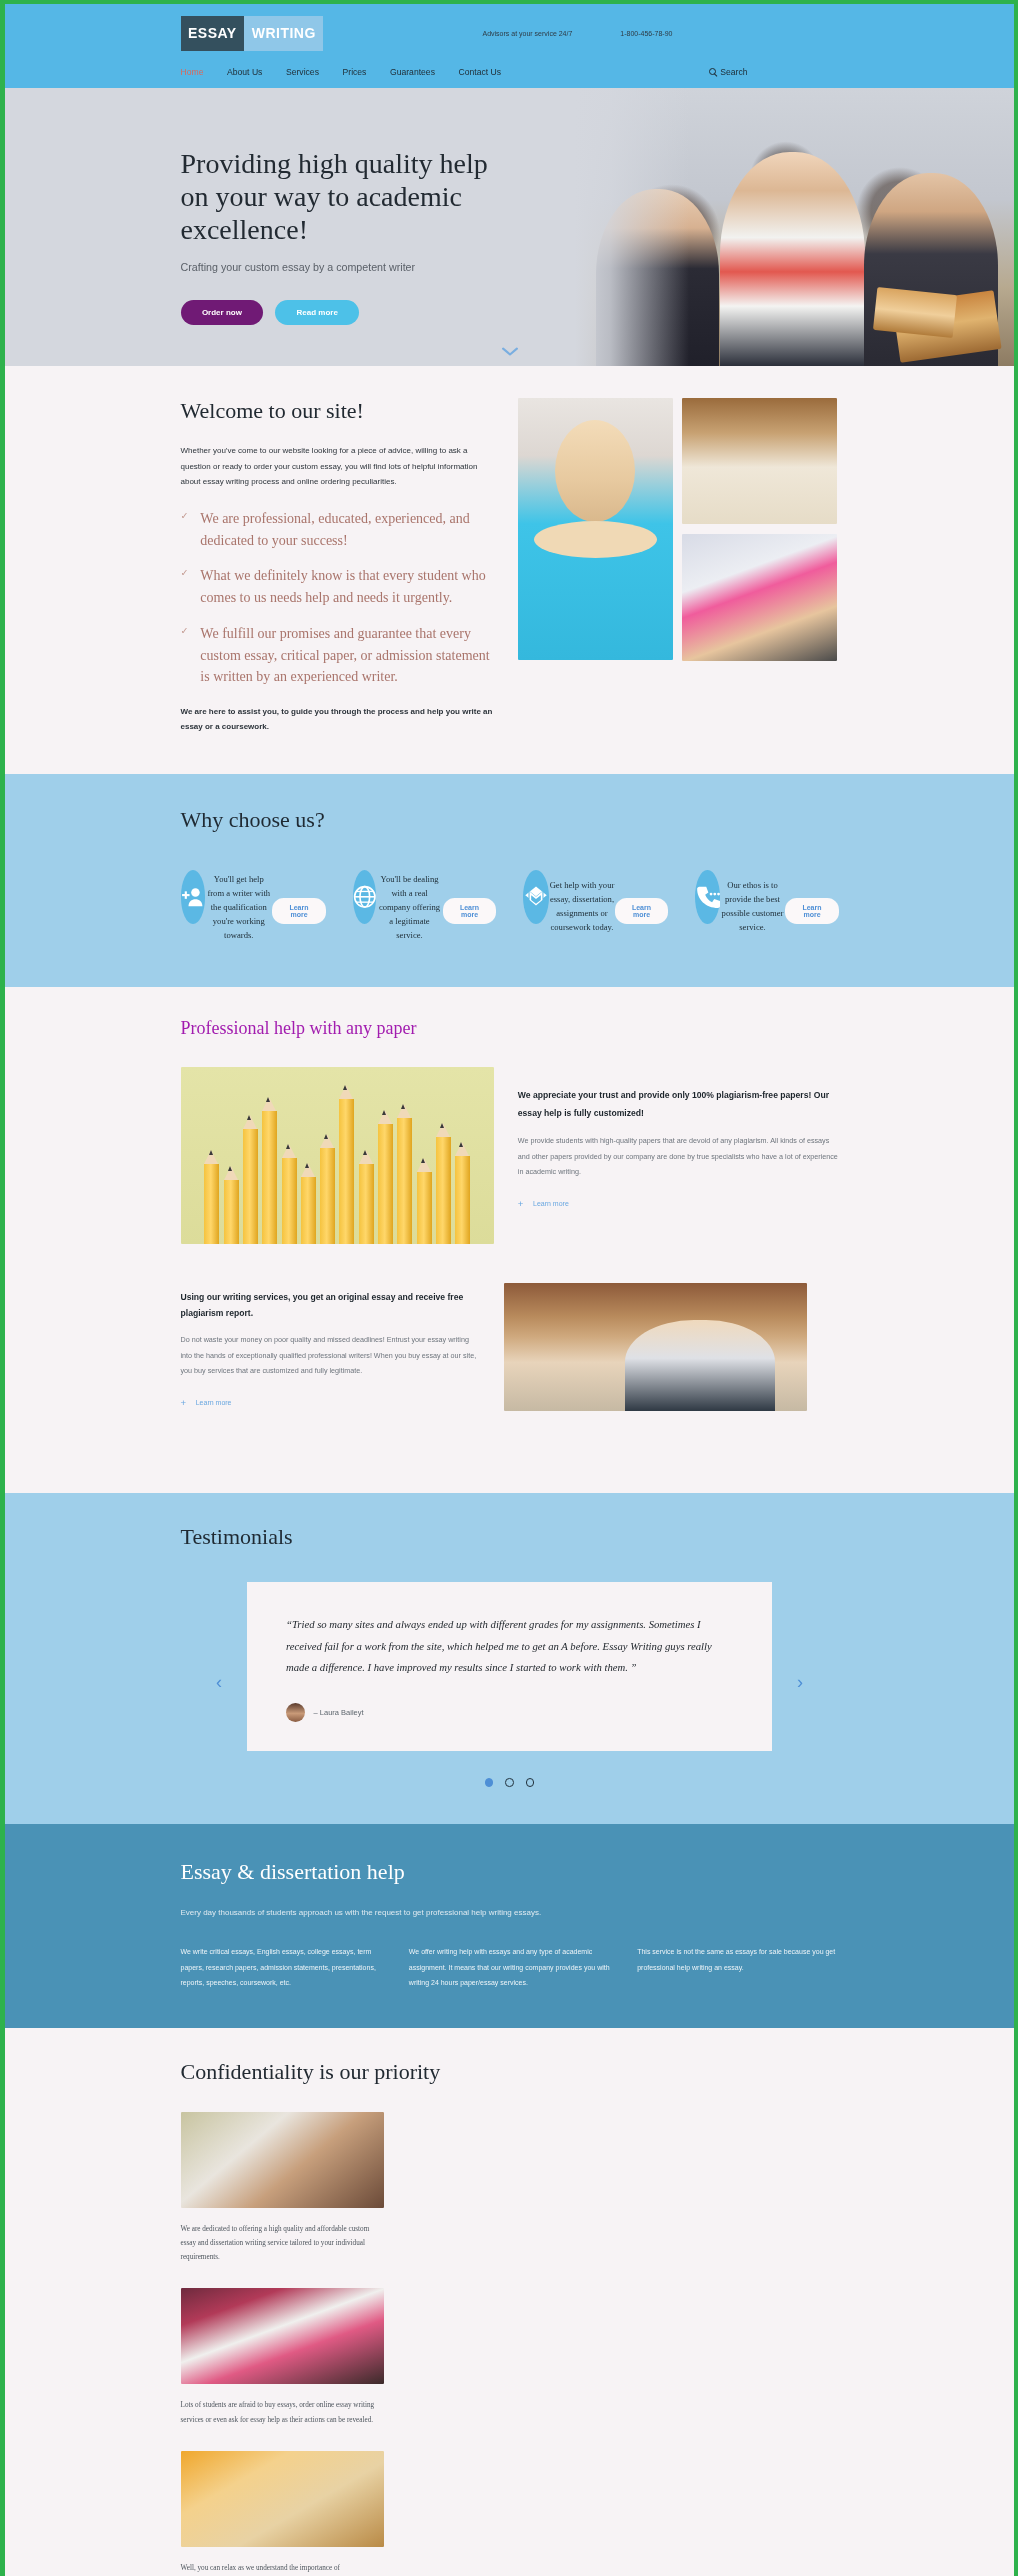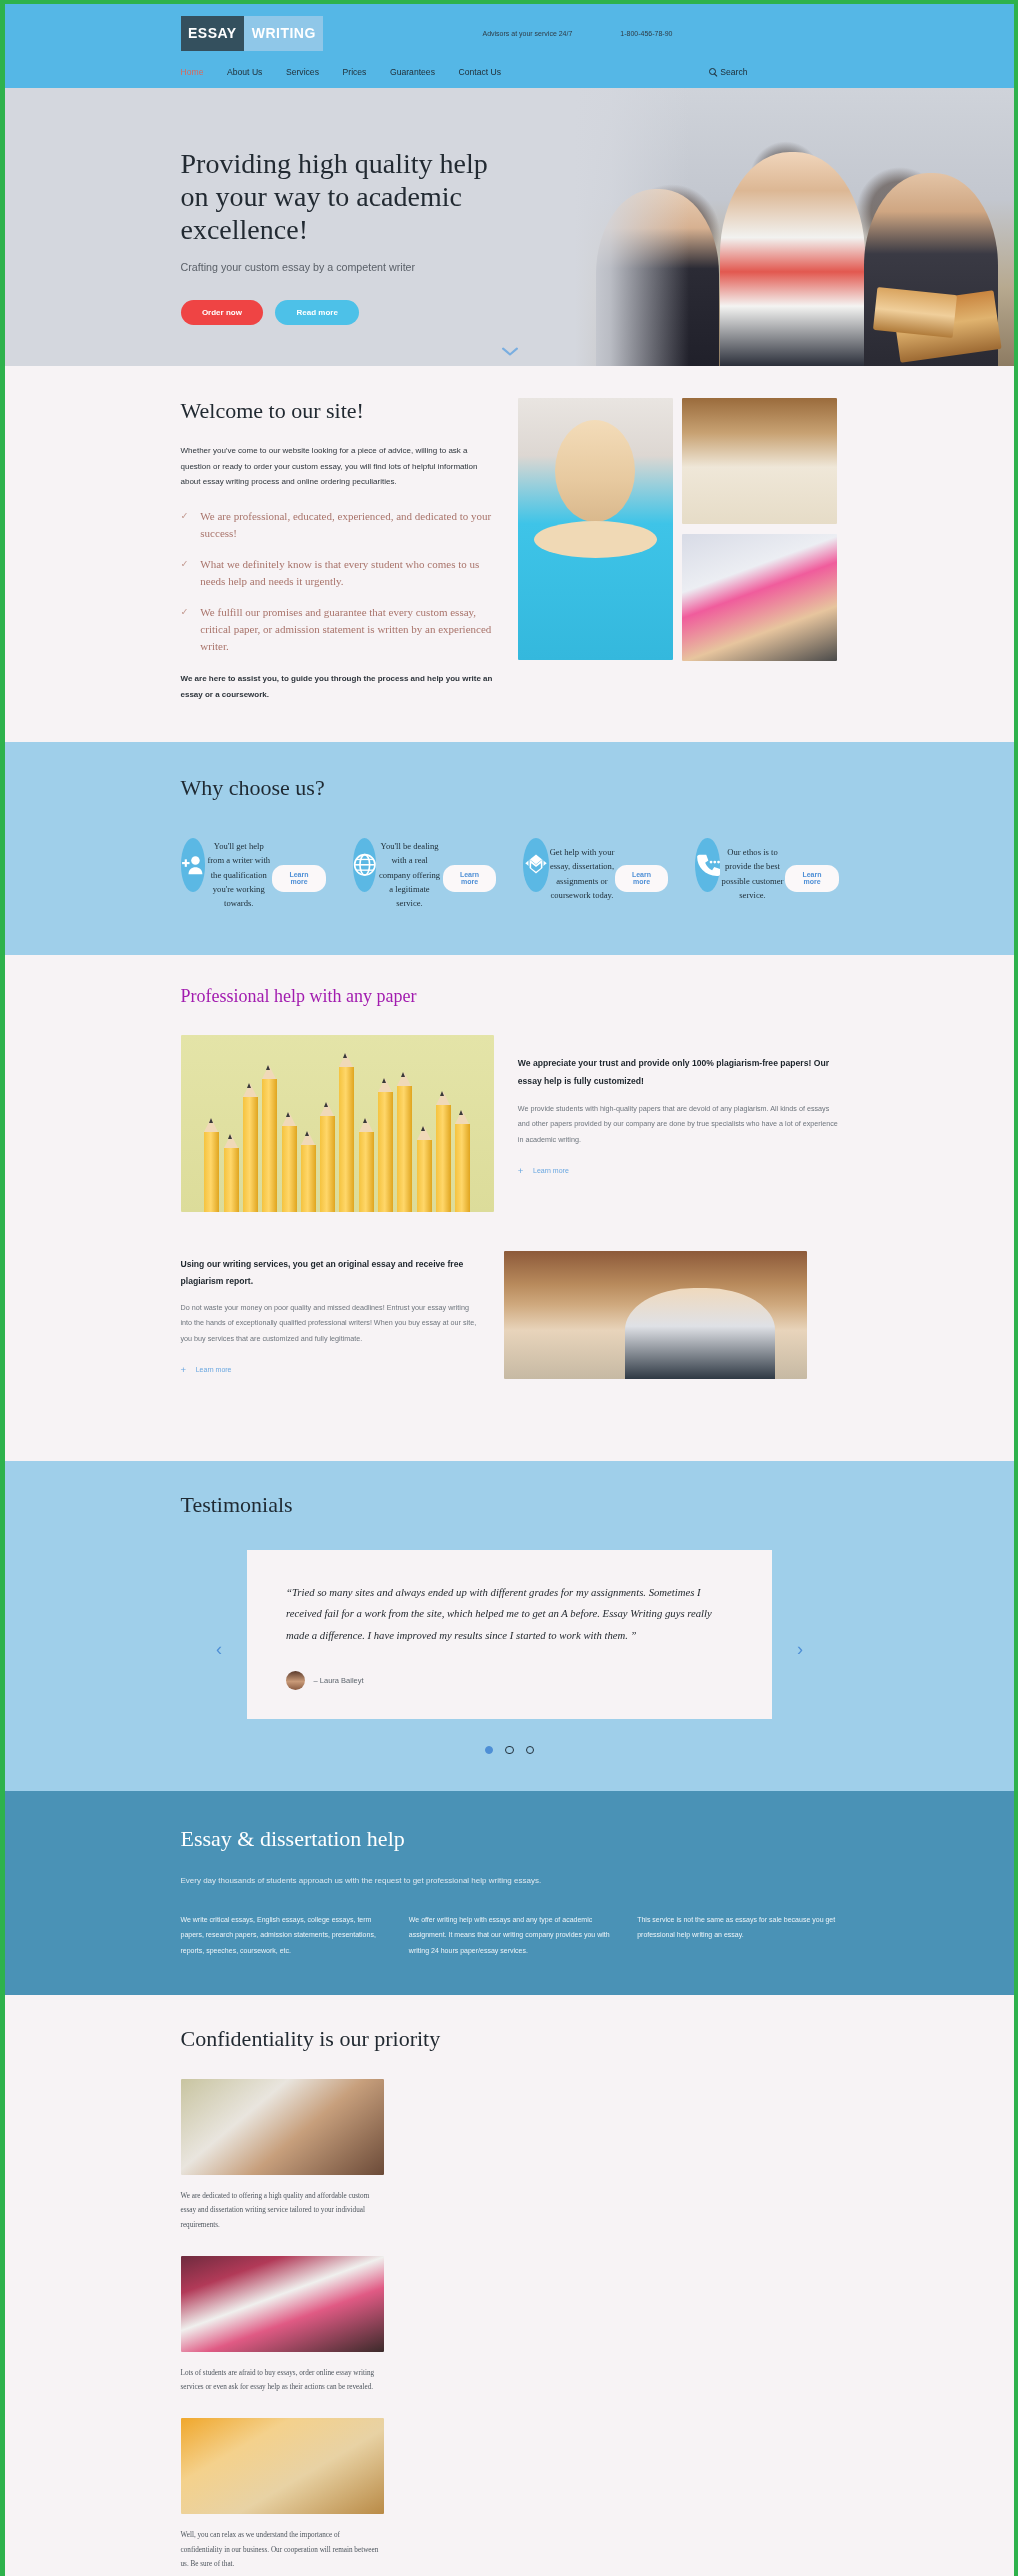--- a/index.html
+++ b/index.html
@@ -67,38 +67,38 @@
   .hero h1 {
     font-family:"Liberation Serif", serif;
     font-size:28px; line-height:1.18; color:#222a32; font-weight:normal; max-width:332px;
   }
   .hero p.sub { margin-top:15px; font-size:10.7px; color:#5a6068; }
   .hero-btns { margin-top:27px; display:flex; gap:11.8px; }
   .btn-pill {
     border:none; border-radius:14px; color:#fff; font-size:8px; font-weight:bold;
     padding:8px 21.4px; cursor:pointer; font-family:"Liberation Sans", sans-serif;
   }
-  .btn-order { background:#ef4444; }
+  .btn-order { background:#701a75; }
   .btn-read  { background:#4dc1e8; }
   .chevron-down { position:absolute; left:50%; transform:translateX(-50%); bottom:9.6px; z-index:6; cursor:pointer; }
   .chevron-down svg { display:block; }
 
   
   .sec-welcome { background:#f7f3f5; padding:32px 0 39px 0; }
   .welcome-grid { display:flex; gap:21.4px; }
   .welcome-left { width:316px; }
   .welcome-left h2 {
     font-family:"Liberation Serif", serif; font-weight:normal;
     font-size:22px; color:#222a32; margin-bottom:19px;
   }
   .welcome-left p.lead { font-size:8px; line-height:1.95; color:#2d343b; }
   .bullets { margin:18px 0 16px 0; }
   .bullet { display:flex; gap:11.8px; margin-bottom:14px; }
   .check-icon { color:#c49b92; font-size:9.6px; line-height:1.6; flex:0 0 auto; }
-  .bullet .txt { font-family:"Liberation Serif", serif; font-size:11px; line-height:1.55; color:#a9746b; }
+  .bullet .txt { font-family:"Liberation Serif", serif; font-size:14px; line-height:1.55; color:#a9746b; }
   .welcome-left p.tail { font-size:8px; line-height:1.95; color:#2d343b; font-weight:bold; }
   .welcome-right { width:321px; display:flex; gap:9.6px; }
   .img-girl {
     width:155px; height:262px; border-radius:1.1px;
     background:linear-gradient(180deg,#e9e5e1 0%,#ddd7d2 22%,#3ec4e8 48%,#34b8dd 100%);
     position:relative; overflow:hidden;
   }
   .img-girl::before { content:""; position:absolute; left:37px; top:21.4px; width:80px; height:102px; border-radius:50%;
     background:linear-gradient(180deg,#f3dcb9 0%,#e7c99f 60%,#d9b88c 100%); }
   .img-girl::after { content:""; position:absolute; left:16px; top:123px; width:123px; height:37px; border-radius:50%;

